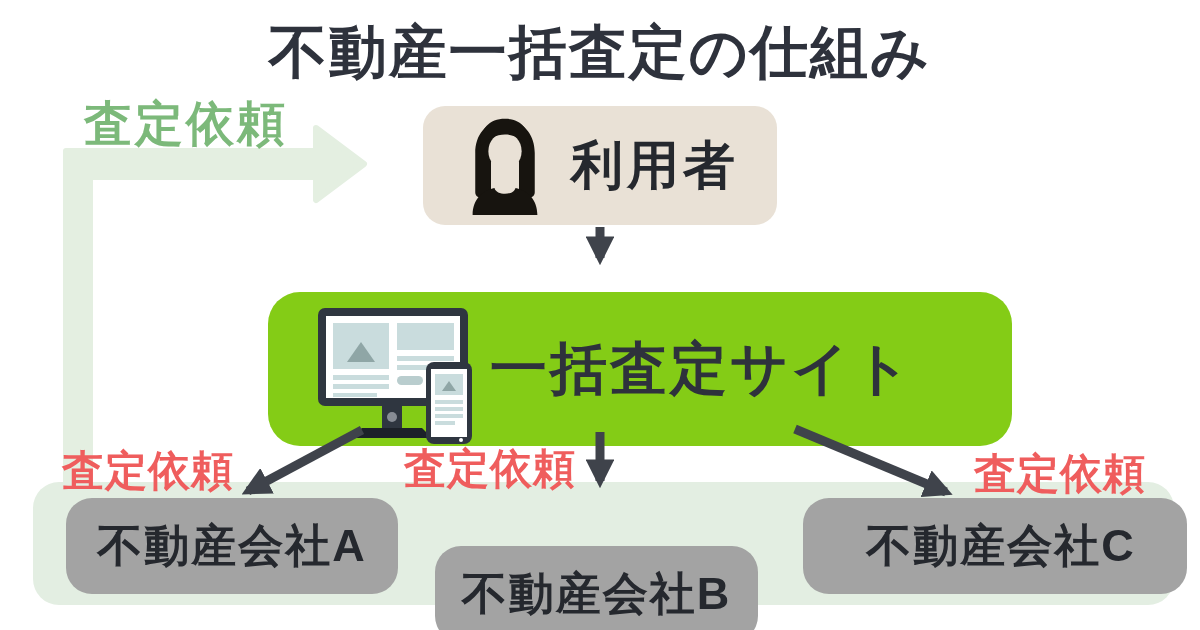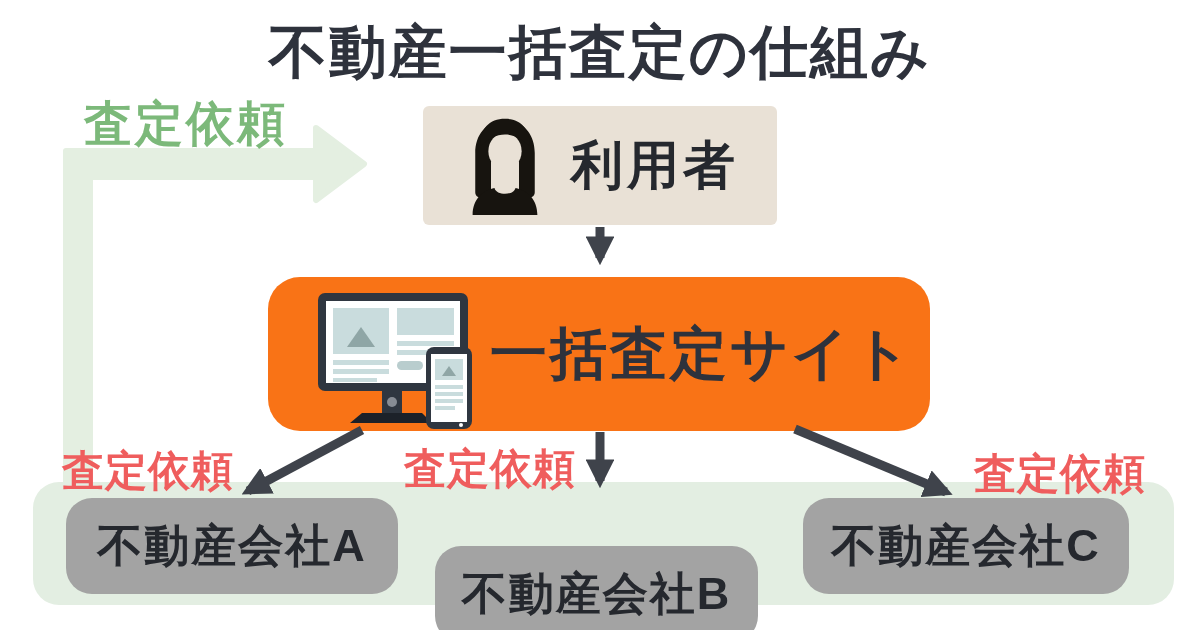--- a/index.html
+++ b/index.html
@@ -17,47 +17,47 @@
     color:#2e323c;margin:0;
   }
 
   .result-label{
     position:absolute;left:84px;top:92px;
     font-size:48px;font-weight:bold;letter-spacing:3px;color:#7cb97a;
   }
 
   .user-box{
     position:absolute;left:423px;top:106px;width:354px;height:119px;
-    background:#e9e1d6;border-radius:6px;
+    background:#e9e1d6;border-radius:22px;
     display:flex;align-items:center;justify-content:center;gap:22px;
   }
   .user-box .label{font-size:52px;font-weight:bold;letter-spacing:4px;color:#25282e;}
 
   .site-box{
-    position:absolute;left:268px;top:277px;width:662px;height:154px;
-    background:#f97316;border-radius:32px;
+    position:absolute;left:268px;top:292px;width:744px;height:154px;
+    background:#84cc16;border-radius:32px;
   }
   .site-box .label{
     position:absolute;left:222px;top:50%;transform:translateY(-50%);
     font-size:57px;font-weight:bold;letter-spacing:3px;color:#2e323c;white-space:nowrap;
   }
   .devices-icon{position:absolute;left:46px;top:14px;}
 
   .companies-bg{
     position:absolute;left:33px;top:482px;width:1141px;height:123px;
     background:#e3eee2;border-radius:26px;
   }
   .company-box{
     position:absolute;top:498px;height:96px;
     background:#a3a3a3;border-radius:26px;
     display:flex;align-items:center;justify-content:center;
   }
   .company-a{left:66px;width:332px;}
   .company-b{left:435px;width:323px;margin-top:48px;}
-  .company-c{left:803px;width:326px;}
+  .company-c{left:803px;width:372px;padding-left:12px;}
   .company-box .label{font-size:45px;font-weight:bold;letter-spacing:2px;color:#25282e;}
 
   .request-label{
     position:absolute;font-size:42px;font-weight:bold;letter-spacing:1px;color:#ef5d5d;
     white-space:nowrap;
   }
   .rl-a{left:62px;top:443px;}
   .rl-b{left:404px;top:441px;}
   .rl-c{left:974px;top:446px;}
 </style>

